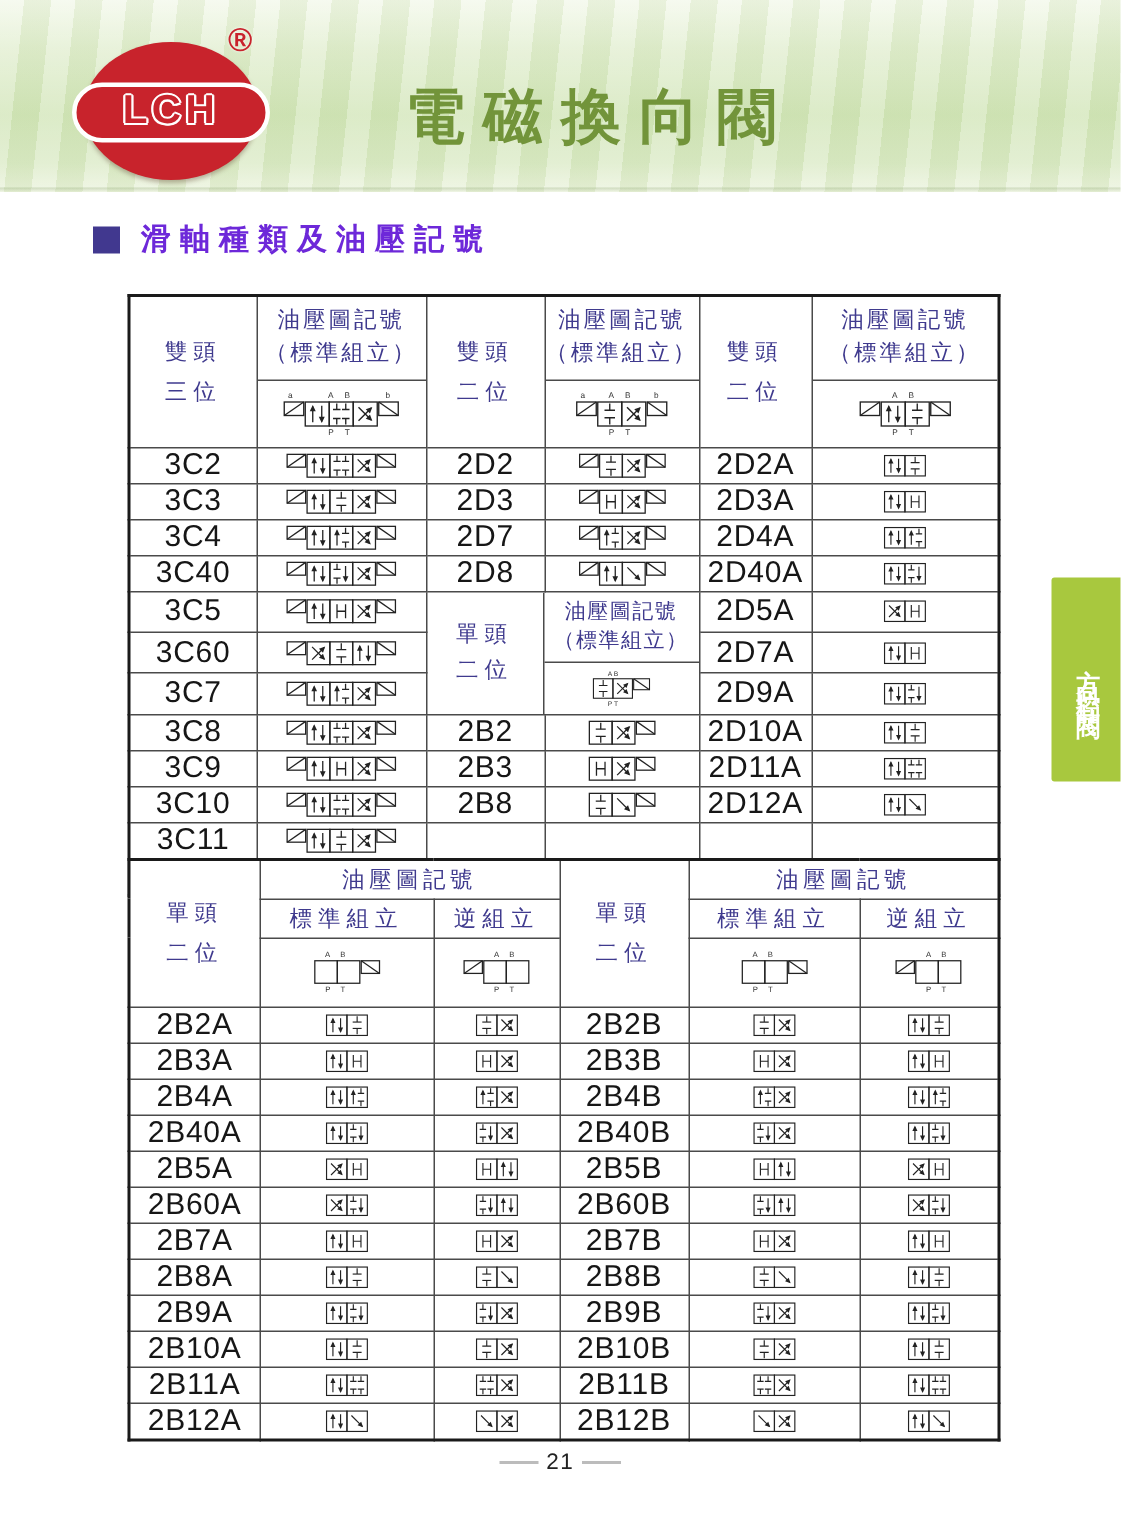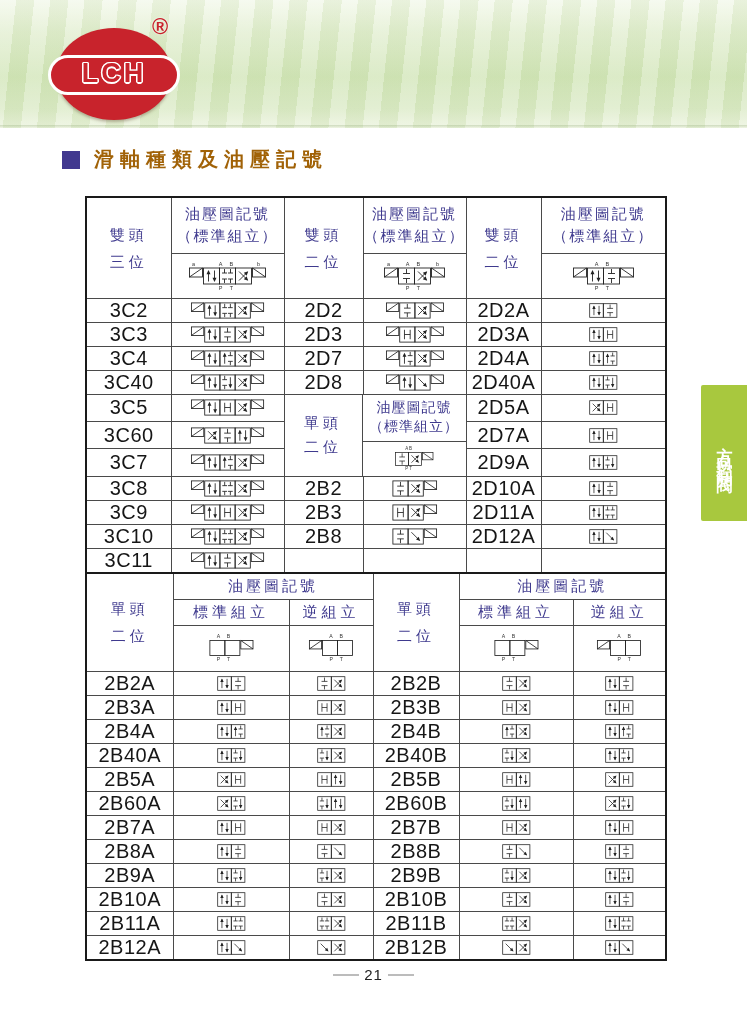--- a/index.html
+++ b/index.html
@@ -19,21 +19,21 @@
   .logo .stadium{position:absolute;left:0;top:37px;width:132px;height:40px;background:#c8232c;border:3px solid #fff;border-radius:20px;display:flex;align-items:flex-start;justify-content:center}
   .logo .lch{font-size:27px;font-weight:bold;color:#c8232c;letter-spacing:3px;
     text-shadow:-1.5px 0 #fff,1.5px 0 #fff,0 -1.5px #fff,0 1.5px #fff,-1px -1px #fff,1px 1px #fff,-1px 1px #fff,1px -1px #fff;}
   .logo .reg{position:absolute;left:104px;top:-4px;font-size:22px;font-weight:bold;color:#c8232c;text-shadow:0 0 2px #fff}
 
   .title{position:absolute;left:270px;top:50px;font-size:40px;font-weight:bold;color:#72943a;letter-spacing:12px;white-space:nowrap}
 
   
   .heading{position:absolute;left:62px;top:146px;display:flex;align-items:center;gap:14px}
   .heading .sq{width:18px;height:18px;background:#41388f;display:inline-block}
-  .heading .tx{font-size:20px;font-weight:bold;color:#a16207;letter-spacing:6px;white-space:nowrap}
+  .heading .tx{font-size:20px;font-weight:bold;color:#6d28d9;letter-spacing:6px;white-space:nowrap}
 
   
   table{border-collapse:collapse;table-layout:fixed;border:2px solid #1a1a1a;background:#fff}
   .vt{position:absolute;left:85px}
   #t1{top:196px;width:580px}
   #t2{top:572px;width:580px}
   td,th{border:1px solid #4a4a4a;padding:0;text-align:center;vertical-align:middle;overflow:hidden}
   th{color:#3f3a8e;font-weight:normal;font-size:15px;letter-spacing:3px}
   #t1 thead th{height:92px}
   #t1 tbody tr{height:23px}
@@ -70,20 +70,21 @@
 <body>
 
 <div class="band">
   <div class="logo">
     <div class="disc"></div>
     <div class="stadium">
       <span class="lch">LCH</span>
     </div>
     <span class="reg">®</span>
   </div>
+  <h1 class="title">電磁換向閥</h1>
 </div>
 
 <div class="heading">
   <span class="sq"></span>
   <span class="tx">滑軸種類及油壓記號</span>
 </div>
 
 <table id="t1" class="vt">
   <colgroup>
     <col style="width:85px">

